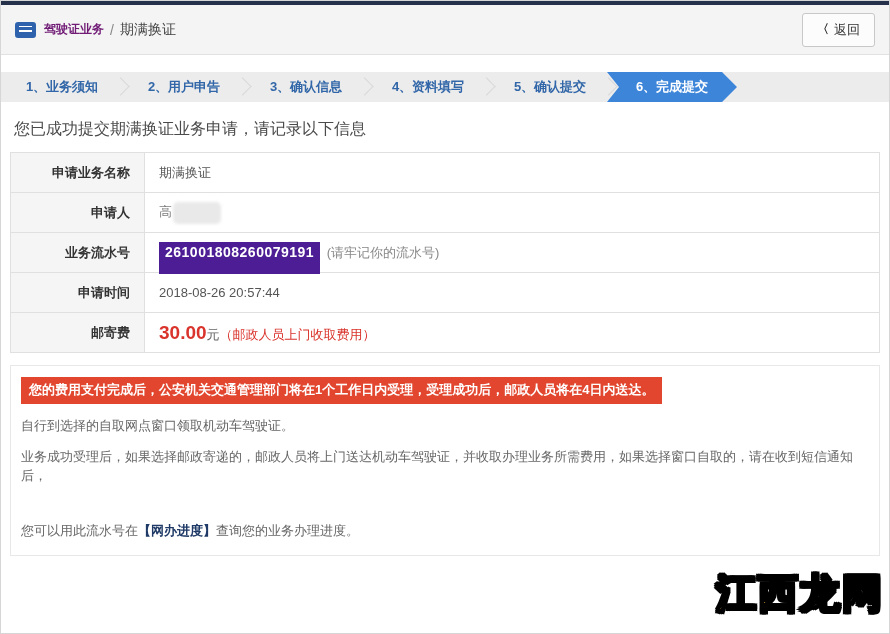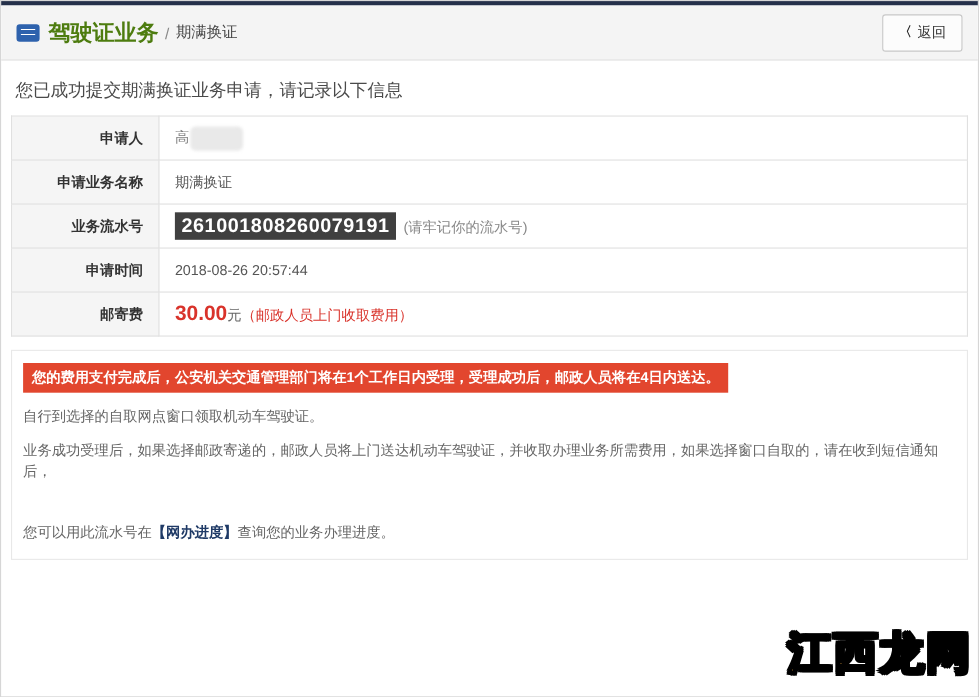--- a/index.html
+++ b/index.html
@@ -8,21 +8,21 @@
           border:1px solid #d6d6d6; overflow:hidden; }
   .topbar { height:4px; background:#25304a; }
 
   
   .header { height:50px; display:flex; align-items:center; background:#f4f4f4;
             border-bottom:1px solid #e2e2e2; padding:0 14px; }
   .doc-icon { width:21px; height:16px; border:2px solid #2e62ad; border-radius:3px;
               background:#2e62ad; position:relative; margin-right:8px; flex:none; }
   .doc-icon::after { content:''; position:absolute; left:2px; right:2px; top:2px; bottom:2px;
               background:repeating-linear-gradient(to bottom,#fff 0 1.5px,#2e62ad 1.5px 4.5px); }
-  .title { font-size:20px; font-weight:bold; color:#4d7c0f; }
+  .title { font-size:12px; font-weight:bold; color:#701a75; }
   .crumb-sep { color:#888; font-size:14px; margin:0 6px; }
   .subtitle { color:#444; font-size:14px; }
   .back-btn { margin-left:auto; background:#fcfcfc; border:1px solid #c8c8c8; border-radius:3px;
               padding:7px 14px; font-size:13px; color:#333; cursor:pointer; display:flex; gap:5px; align-items:center;}
   .back-chevron { font-size:12px; color:#222; font-weight:bold; }
 
   
   .steps { display:flex; height:30px; background:#ececec; margin-top:17px; }
   .step { width:122px; line-height:30px; text-align:center; font-size:13px; font-weight:bold;
           color:#3166a8; position:relative; flex:none; }
@@ -37,22 +37,22 @@
 
   
   .detail-table { width:calc(100% - 18px); margin:0 9px; border-collapse:collapse; }
   .detail-table td { border:1px solid #e0e0e0; height:40px; font-size:13px; }
   .detail-table td.lbl { width:134px; background:#f5f5f5; text-align:right;
           padding-right:14px; color:#333; font-weight:bold; }
   .detail-table td.val { padding-left:14px; color:#555; background:#fff; }
   .name-redact { display:inline-block; width:48px; height:22px; background:#e9e9e9;
           border-radius:5px; filter:blur(1.5px); vertical-align:middle; margin-left:1px; }
   .applicant-name { color:#7d7d7d; }
-  .serial-badge { background:#404040; color:#fff; font-weight:bold; padding:2px 6px 3px;
-          font-size:18px; letter-spacing:0.5px; }
+  .serial-badge { background:#4c1d95; color:#fff; font-weight:bold; padding:2px 6px 14px;
+          font-size:14px; letter-spacing:0.5px; }
   .serial-note { color:#888; margin-left:3px;text-align:right; }
   .amount { color:#d9332b; font-weight:bold; font-size:19px; }
   .unit-note { color:#666; font-size:13px; }
   .red-note { color:#d9332b; font-size:13px; }
 
   
   .notice-box { margin:12px 9px 0; border:1px solid #e8e8e8; padding:11px 10px 14px; }
   .banner { display:inline-block; background:#e2462e; color:#fff; font-size:13px;
             font-weight:bold; padding:3px 8px 4px; line-height:1.5; }
   .notice-box p { color:#666; font-size:13px; margin:13px 0 0; line-height:1.45; }
@@ -78,34 +78,54 @@
     <span class="doc-icon"></span>
     <span class="title">驾驶证业务</span>
     <span class="crumb-sep">/</span>
     <span class="subtitle">期满换证</span>
     <button class="back-btn">
       <span class="back-chevron">〈</span>
       <span>返回</span>
     </button>
   </div>
 
+  <div class="steps">
+    <div class="step">
+      <span>1、业务须知</span><i class="sep"></i>
+    </div>
+    <div class="step">
+      <span>2、用户申告</span><i class="sep"></i>
+    </div>
+    <div class="step">
+      <span>3、确认信息</span><i class="sep"></i>
+    </div>
+    <div class="step">
+      <span>4、资料填写</span><i class="sep"></i>
+    </div>
+    <div class="step">
+      <span>5、确认提交</span><i class="sep"></i>
+    </div>
+    <div class="step active">
+      <span>6、完成提交</span>
+    </div>
+  </div>
 
   <div class="success-heading">您已成功提交期满换证业务申请，请记录以下信息</div>
 
   <table class="detail-table">
     <tbody>
         <tr>
+      <td class="lbl">申请业务名称</td>
+      <td class="val">期满换证</td>
+    </tr>
+    <tr>
       <td class="lbl">申请人</td>
       <td class="val">
         <span class="applicant-name">高</span><span class="name-redact"></span>
       </td>
-    </tr>
-    <tr>
-      <td class="lbl">申请业务名称</td>
-      <td class="val">期满换证</td>
     </tr>
     <tr>
       <td class="lbl">业务流水号</td>
       <td class="val">
         <span class="serial-badge">261001808260079191</span>
         <span class="serial-note">(请牢记你的流水号)</span>
       </td>
     </tr>
     <tr>
       <td class="lbl">申请时间</td>

